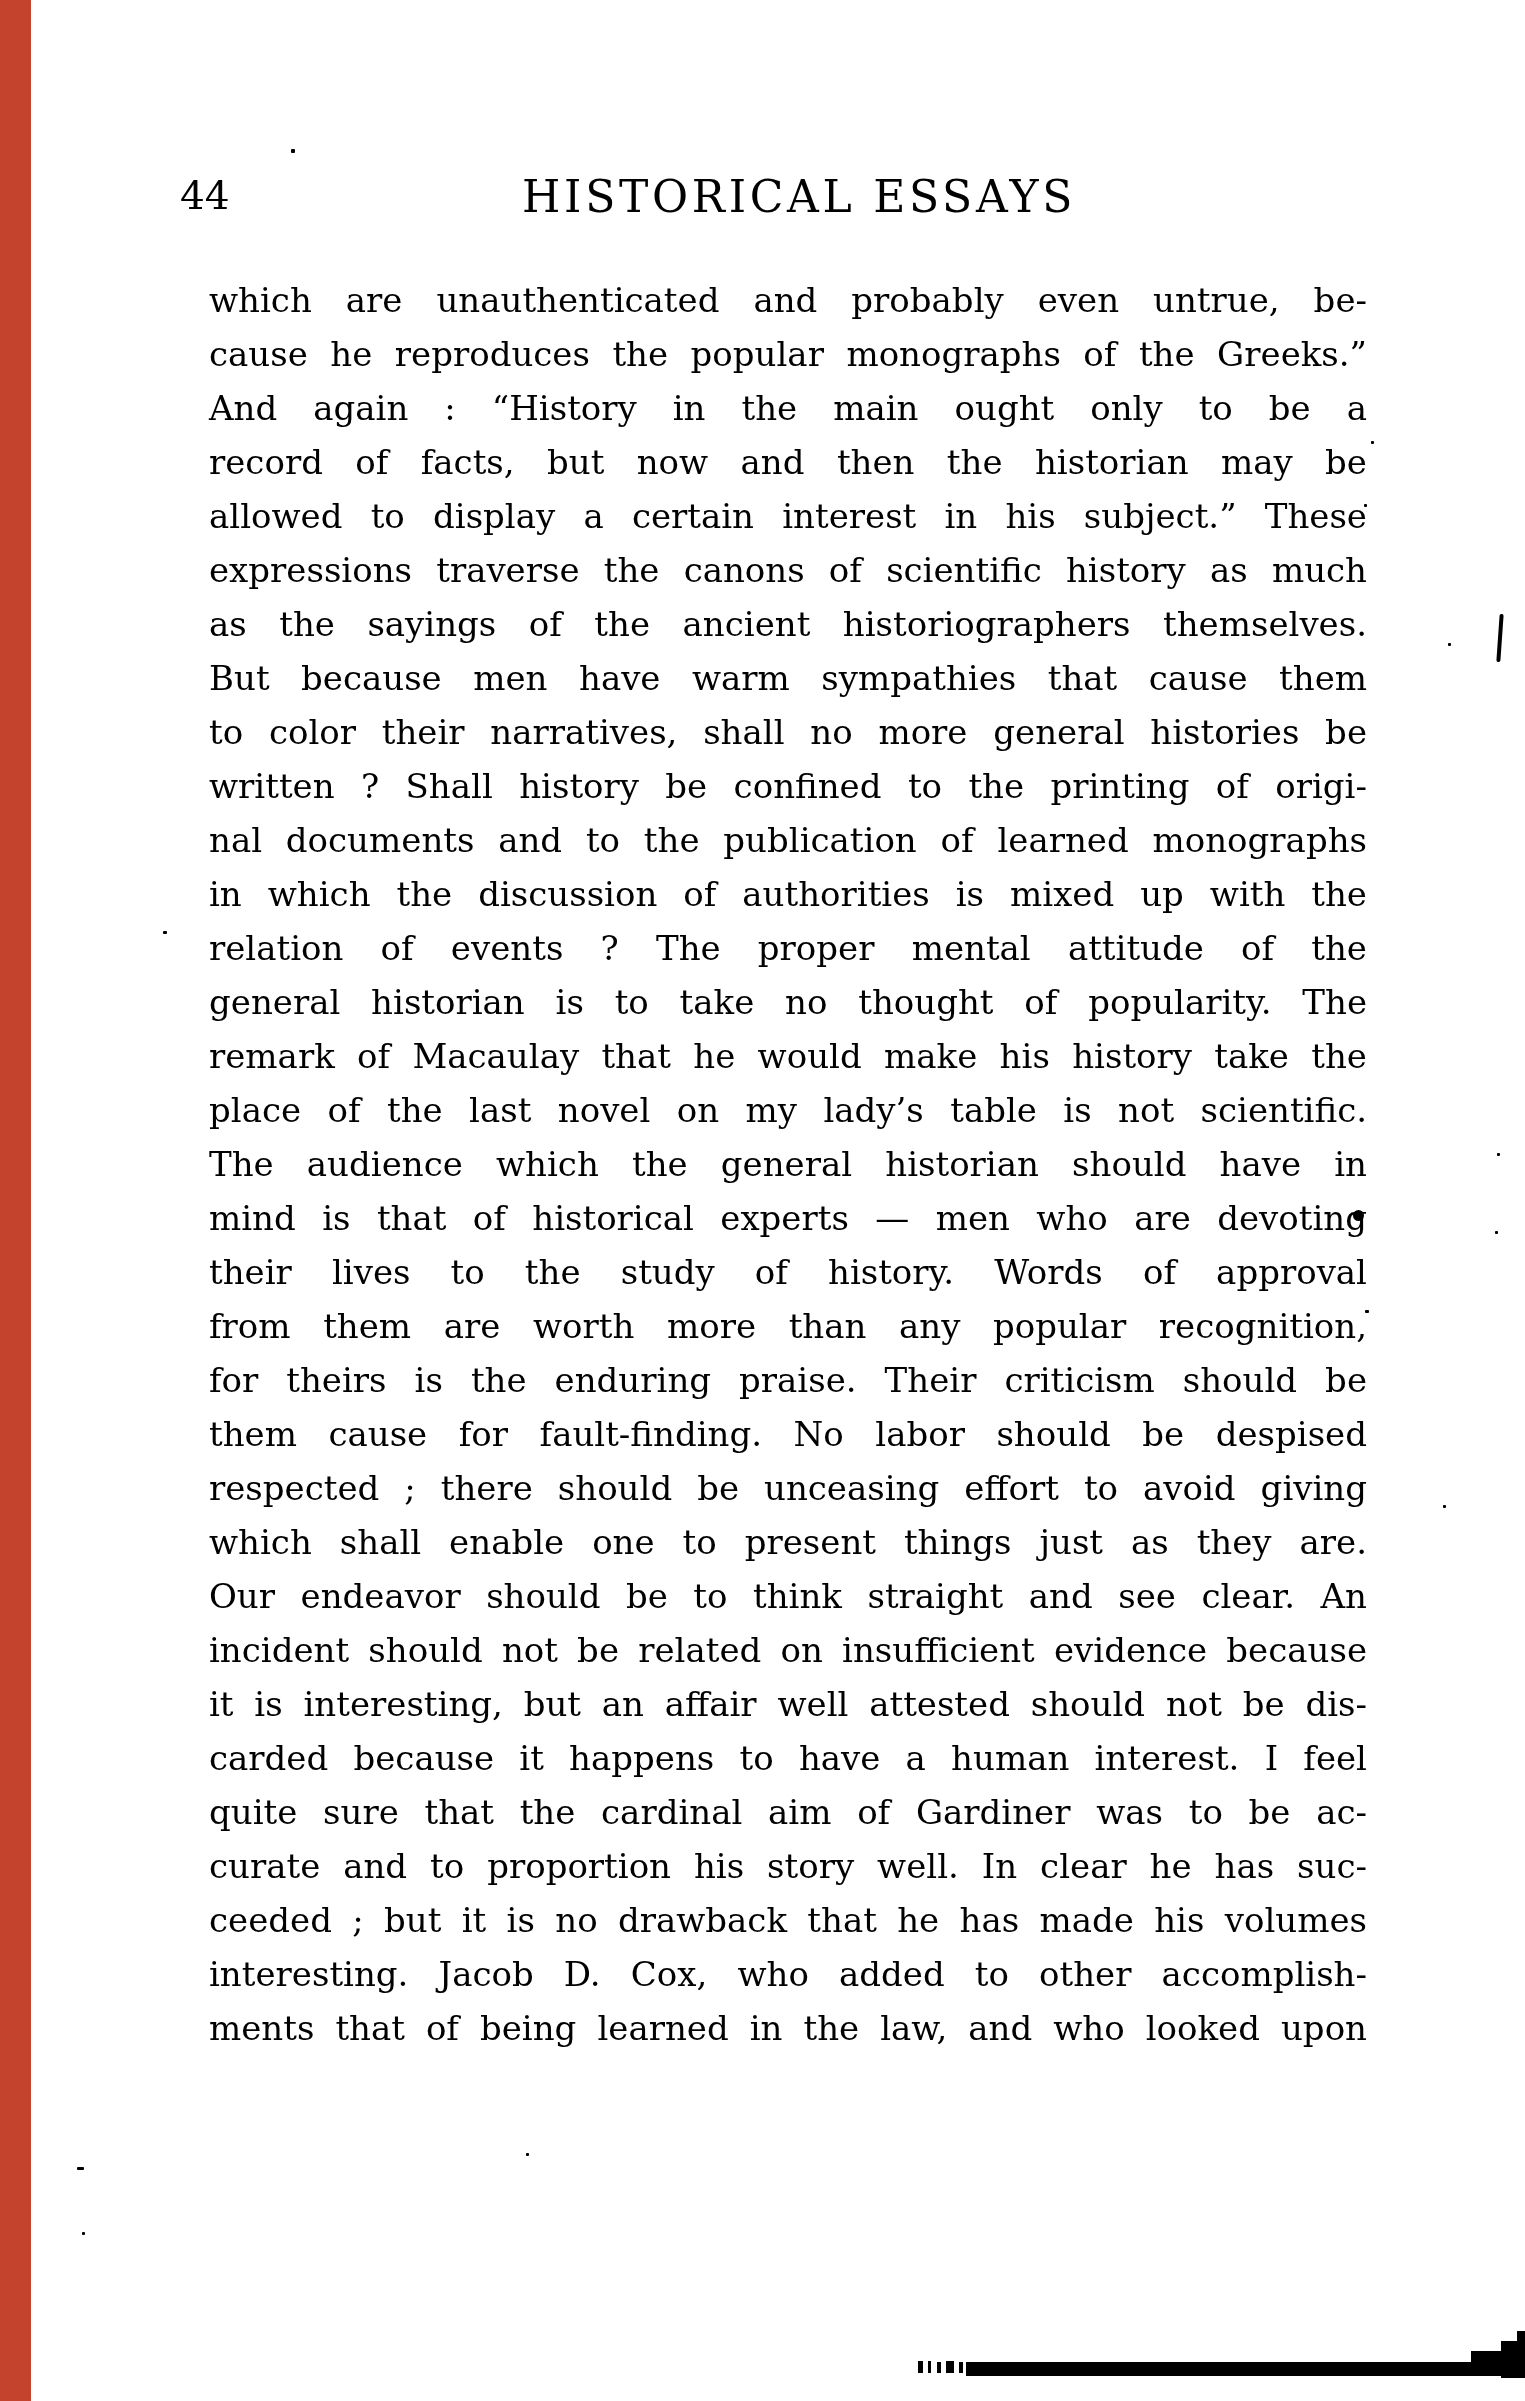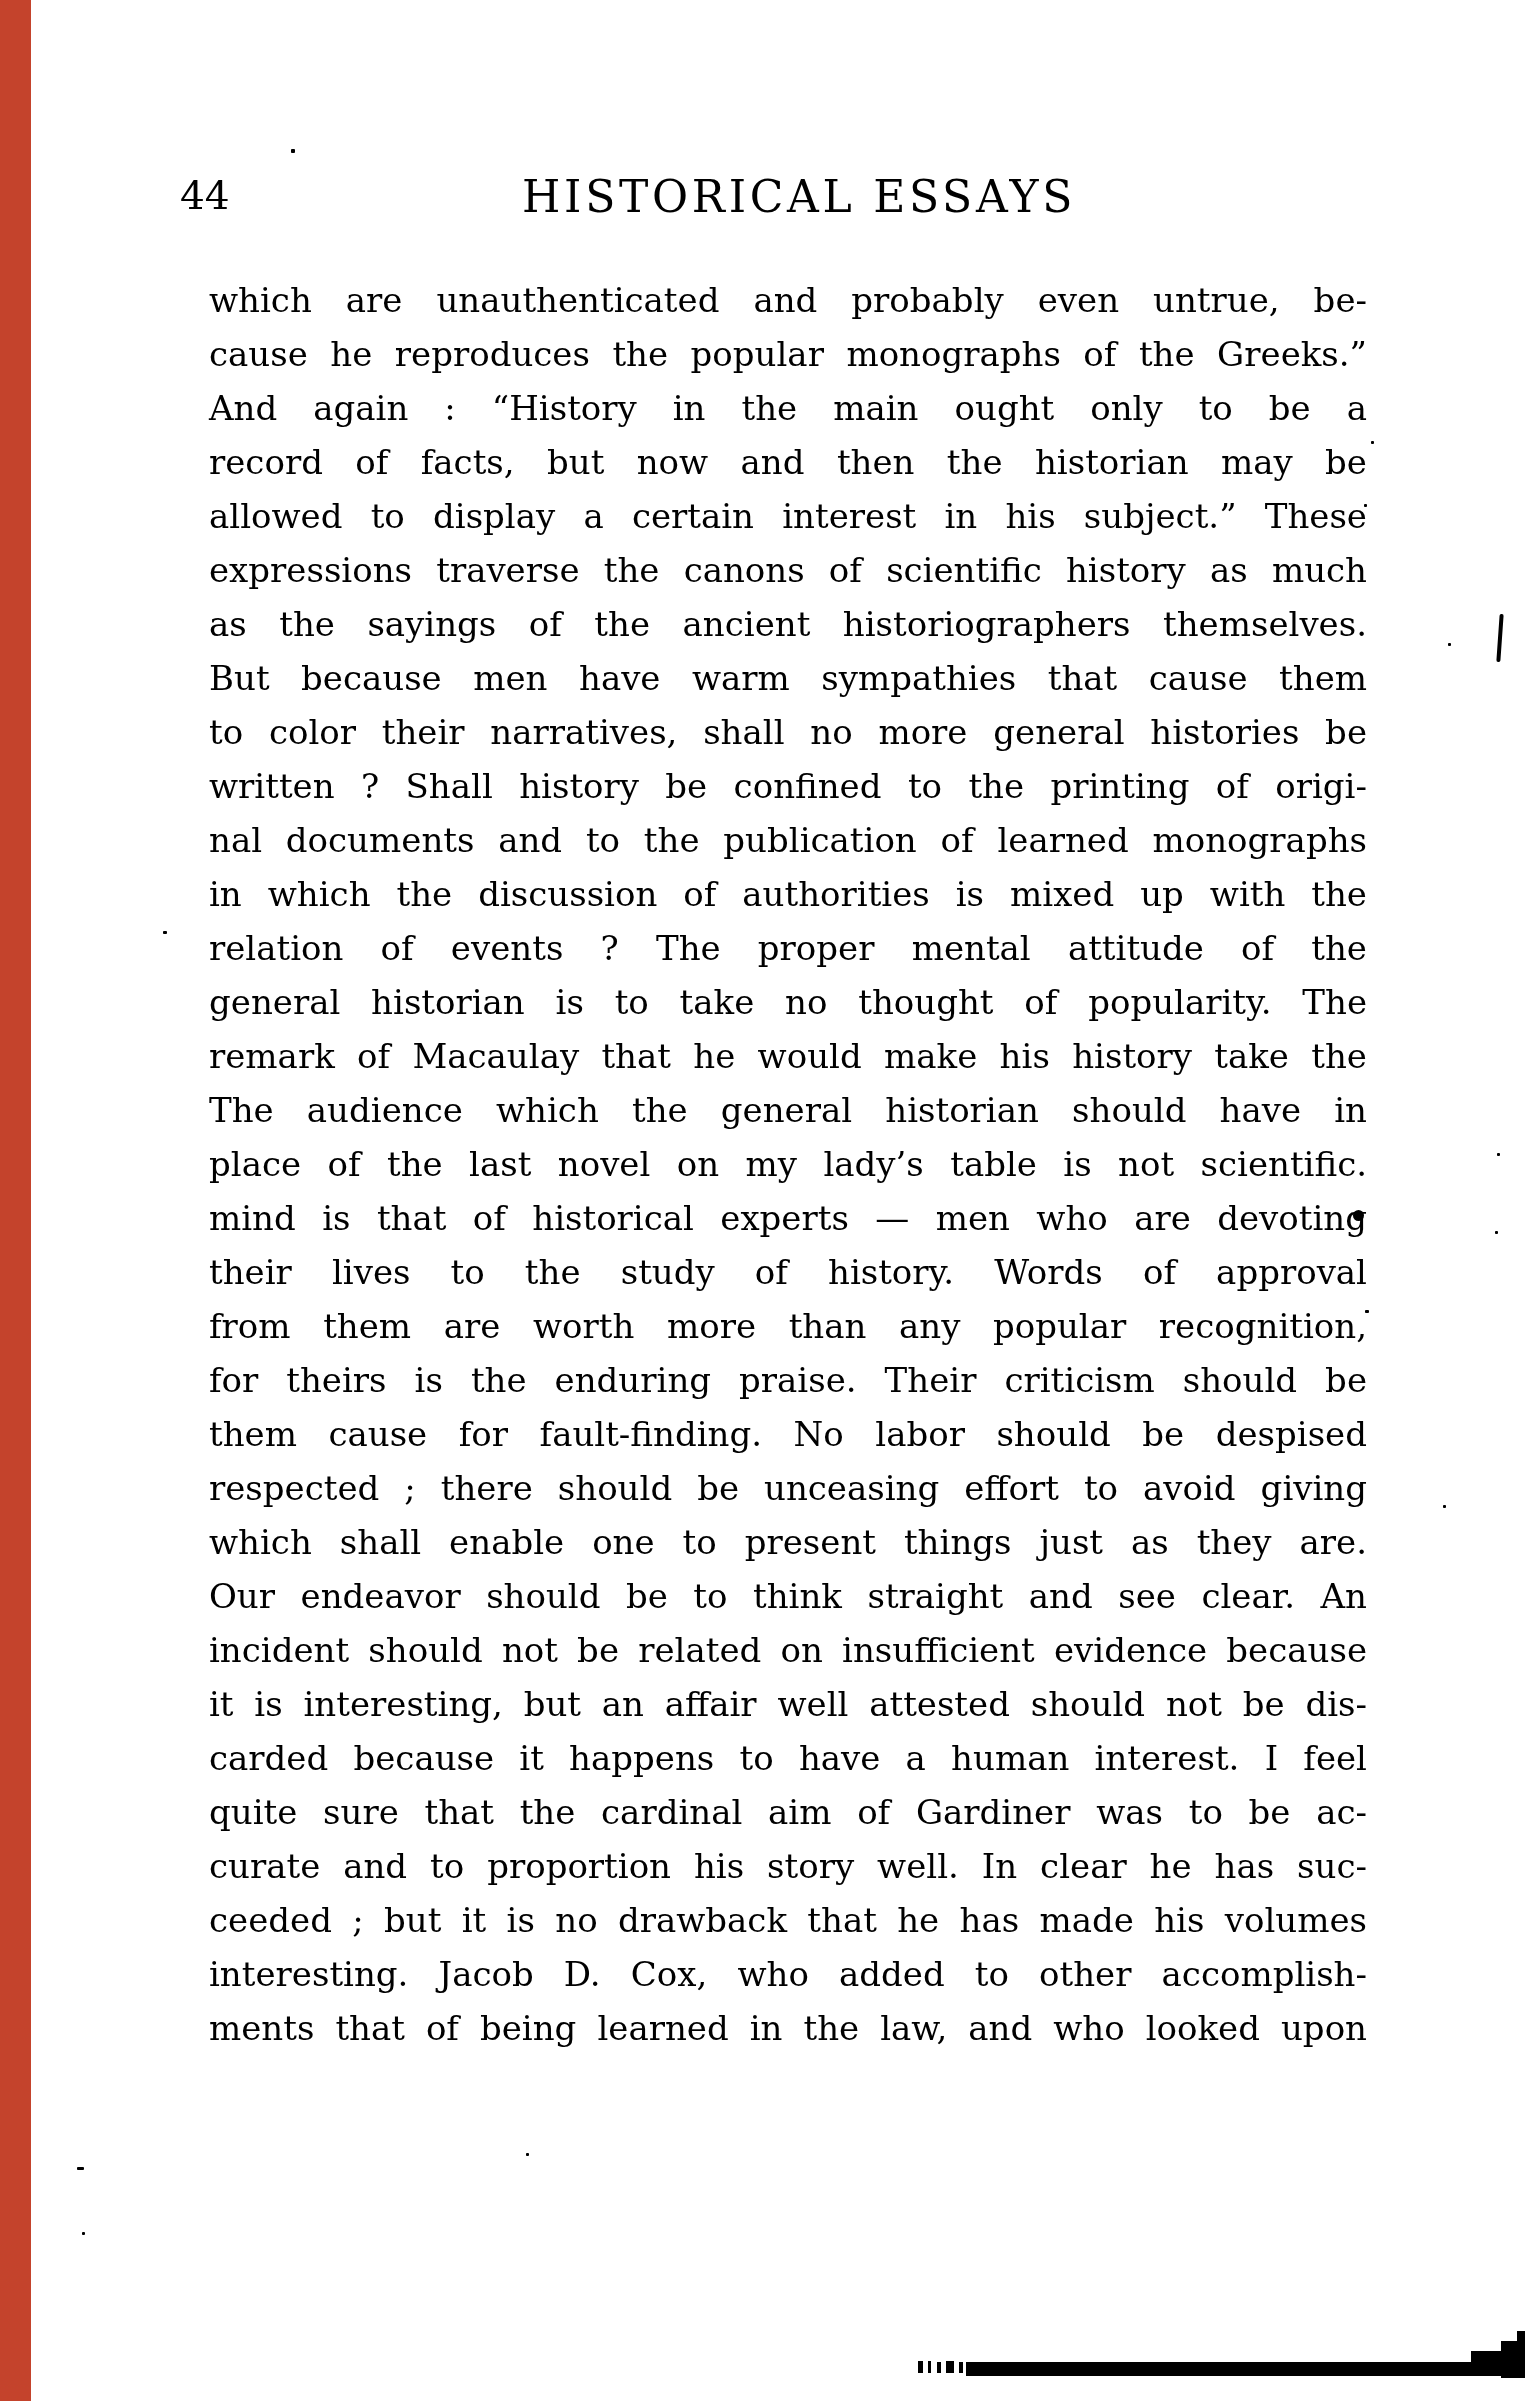--- a/index.html
+++ b/index.html
@@ -94,22 +94,22 @@
       <div class="text-line">expressions traverse the canons of scientific history as much</div>
       <div class="text-line">as the sayings of the ancient historiographers themselves.</div>
       <div class="text-line">But because men have warm sympathies that cause them</div>
       <div class="text-line">to color their narratives, shall no more general histories be</div>
       <div class="text-line">written ? Shall history be confined to the printing of origi-</div>
       <div class="text-line">nal documents and to the publication of learned monographs</div>
       <div class="text-line">in which the discussion of authorities is mixed up with the</div>
       <div class="text-line">relation of events ? The proper mental attitude of the</div>
       <div class="text-line">general historian is to take no thought of popularity. The</div>
       <div class="text-line">remark of Macaulay that he would make his history take the</div>
+      <div class="text-line">place of the last novel on my lady’s table is not scientific.</div>
       <div class="text-line">The audience which the general historian should have in</div>
-      <div class="text-line">place of the last novel on my lady’s table is not scientific.</div>
       <div class="text-line">mind is that of historical experts — men who are devoting</div>
       <div class="text-line">their lives to the study of history. Words of approval</div>
       <div class="text-line">from them are worth more than any popular recognition,</div>
       <div class="text-line">for theirs is the enduring praise. Their criticism should be</div>
       <div class="text-line">them cause for fault-finding. No labor should be despised</div>
       <div class="text-line">respected ; there should be unceasing effort to avoid giving</div>
       <div class="text-line">which shall enable one to present things just as they are.</div>
       <div class="text-line">Our endeavor should be to think straight and see clear. An</div>
       <div class="text-line">incident should not be related on insufficient evidence because</div>
       <div class="text-line">it is interesting, but an affair well attested should not be dis-</div>

